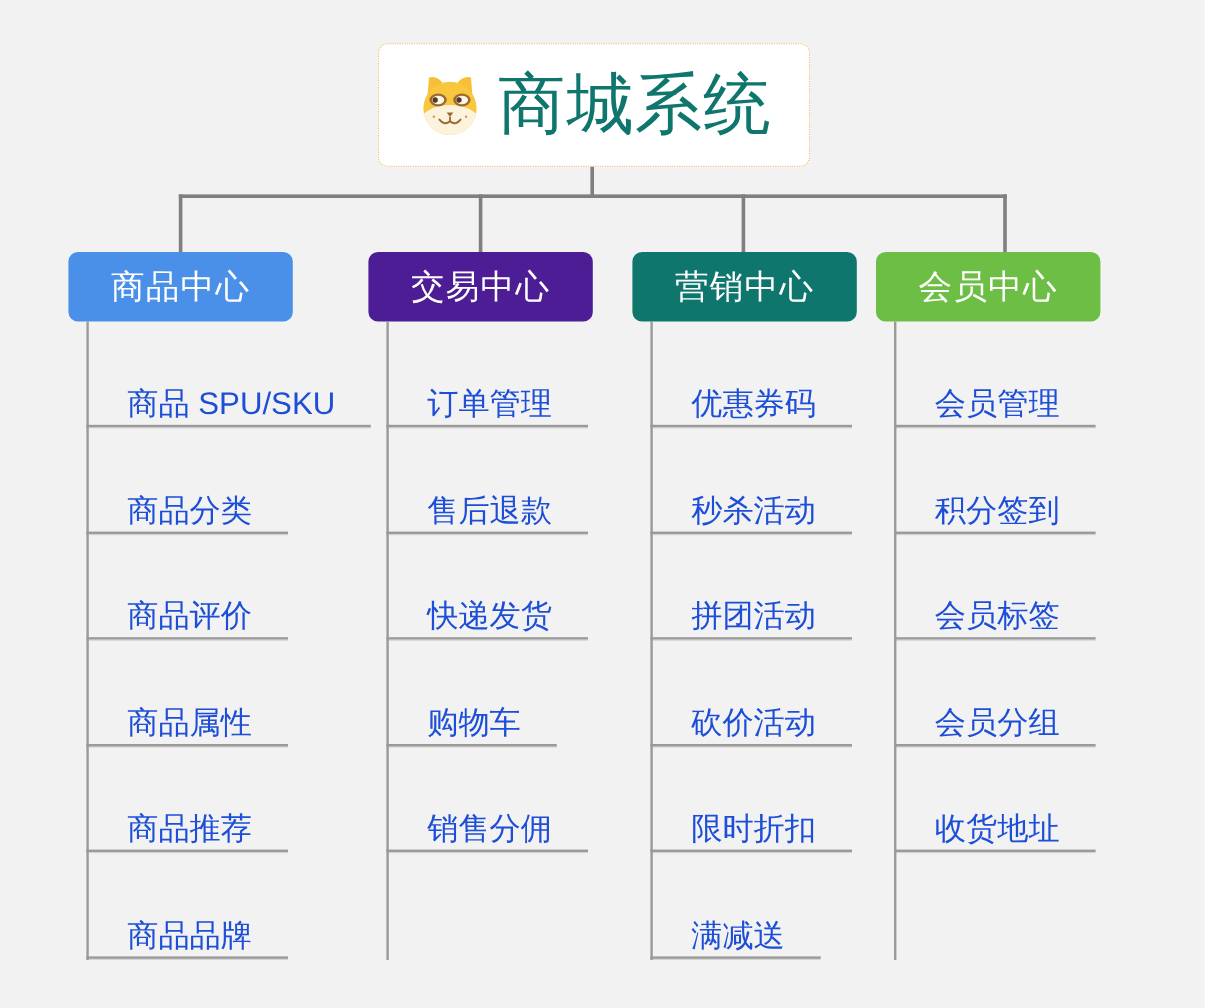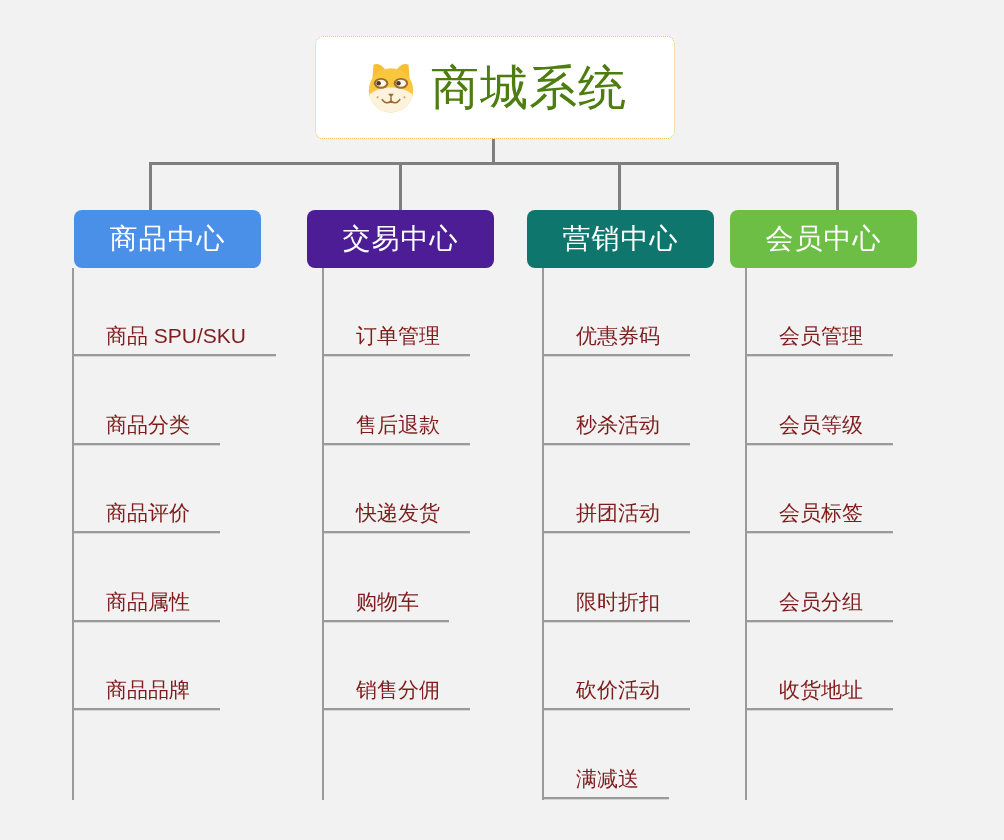--- a/index.html
+++ b/index.html
@@ -19,23 +19,23 @@
     width: 360px; height: 103px;
     background: #ffffff;
     border: 1px dotted #f2bc62;
     border-radius: 8px;
     display: flex;
     align-items: center;
     justify-content: center;
     gap: 12px;
   }
   .root-title {
-    font-size: 48px;
+    font-size: 56px;
     letter-spacing: 1px;
-    color: #4d7c0f;
+    color: #0f766e;
     white-space: nowrap;
   }
   .doge { width: 56px; height: 54px; display: block; }
 
   
   .line { position: absolute; background: #7f7f7f; }
 
   
   .branch { position: absolute; top: 210px; }
   .branch-header {
@@ -55,23 +55,23 @@
     background: #9a9a9a;
   }
   .branch-children {
     position: absolute;
     left: 15px; top: 58px;
     padding-top: 56px;
     list-style: none;
   }
   .branch-child {
     width: max-content;
-    font-size: 21px;
+    font-size: 26px;
     line-height: 24px;
-    color: #7f1d1d;
+    color: #1d4ed8;
     padding: 0 30px 6px 34px;
     margin-bottom: 56.5px;
     border-bottom: 2px solid #9a9a9a;
     box-shadow: 0 1px 0 rgba(160,160,160,0.35);
     white-space: nowrap;
     cursor: default;
   }
 </style>
 </head>
 <body>
@@ -103,27 +103,28 @@
   </div>
 
   <div class="line" style="left:492px; top:139px; width:3px; height:24px;"></div>
   <div class="line" style="left:149px; top:162px; width:690px; height:3px;"></div>
   <div class="line" style="left:149px; top:162px; width:3px; height:48px;"></div>
   <div class="line" style="left:399px; top:162px; width:3px; height:48px;"></div>
   <div class="line" style="left:618px; top:162px; width:3px; height:48px;"></div>
   <div class="line" style="left:836px; top:162px; width:3px; height:48px;"></div>
 
   <div class="branch" style="left:57px;">
-    <div class="branch-header" style="background: rgb(75, 144, 232); margin-left: 17px;">商品中心</div>
+    <div class="branch-header" style="background: rgb(75, 144, 232);">商品中心</div>
     <div class="branch-spine"></div>
     <ul class="branch-children">
         <li class="branch-child">商品 SPU/SKU</li>
         <li class="branch-child">商品分类</li>
         <li class="branch-child">商品评价</li>
         <li class="branch-child">商品属性</li>
+        <li class="branch-child">商品推荐</li>
         <li class="branch-child">商品品牌</li>
       </ul>
   </div>
 
   <div class="branch" style="left:307px;">
     <div class="branch-header" style="background: #4c1d95;">交易中心</div>
     <div class="branch-spine"></div>
     <ul class="branch-children">
         <li class="branch-child">订单管理</li>
         <li class="branch-child">售后退款</li>
@@ -133,31 +134,31 @@
       </ul>
   </div>
 
   <div class="branch" style="left:527px;">
     <div class="branch-header" style="background: #0f766e;">营销中心</div>
     <div class="branch-spine"></div>
     <ul class="branch-children">
         <li class="branch-child">优惠券码</li>
         <li class="branch-child">秒杀活动</li>
         <li class="branch-child">拼团活动</li>
+        <li class="branch-child">砍价活动</li>
         <li class="branch-child">限时折扣</li>
-        <li class="branch-child">砍价活动</li>
         <li class="branch-child">满减送</li>
       </ul>
   </div>
 
   <div class="branch" style="left:730px;">
     <div class="branch-header" style="background: rgb(108, 190, 69);">会员中心</div>
     <div class="branch-spine"></div>
     <ul class="branch-children">
         <li class="branch-child">会员管理</li>
-        <li class="branch-child">会员等级</li>
+        <li class="branch-child">积分签到</li>
         <li class="branch-child">会员标签</li>
         <li class="branch-child">会员分组</li>
         <li class="branch-child">收货地址</li>
       </ul>
   </div>
 
 </div>
 
 </body></html>

